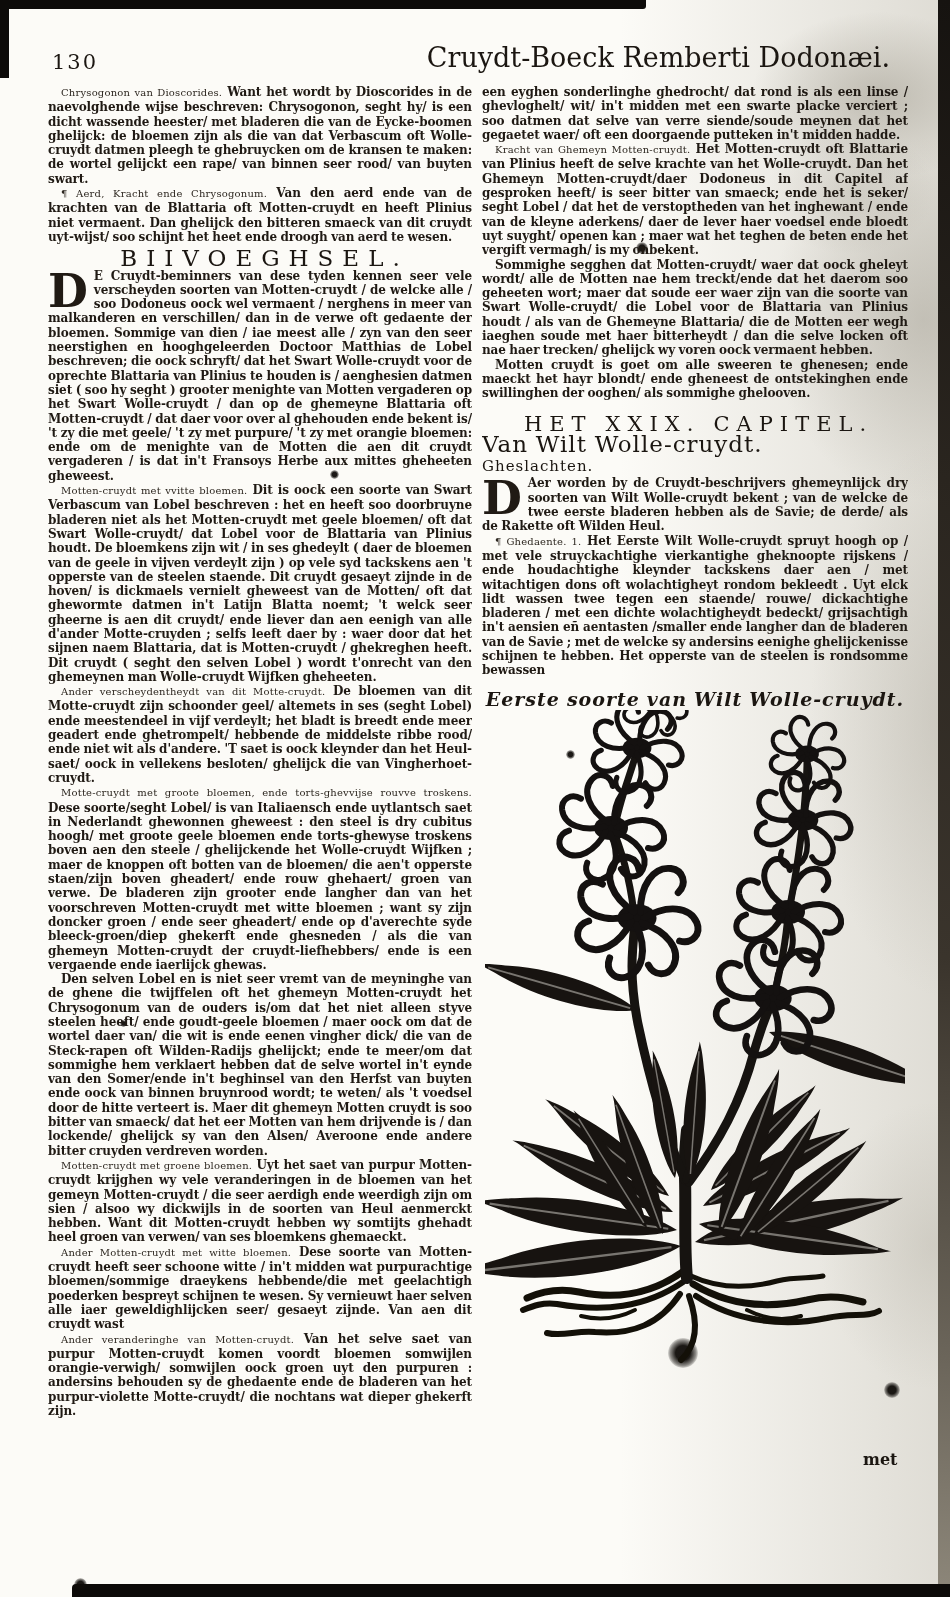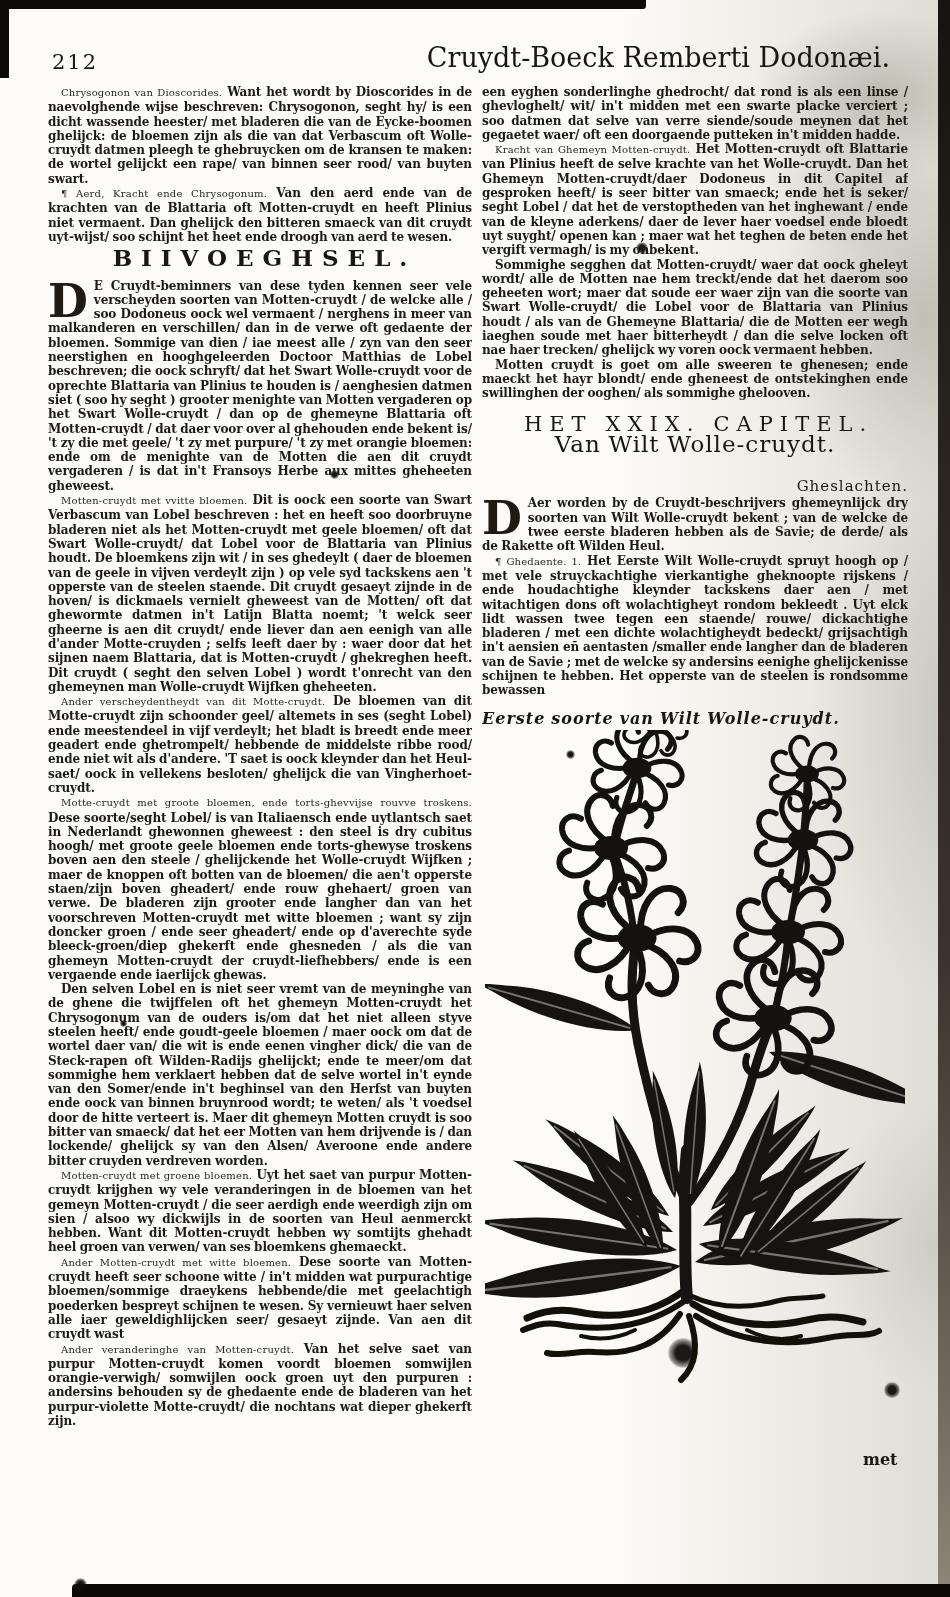--- a/index.html
+++ b/index.html
@@ -32,25 +32,25 @@
   .booktitle { position:absolute; left:250px; top:42px; width:640px; text-align:right; font-size:27px; }
 
   
   .col { position:absolute; top:85px; text-align:justify; font-size:12px; line-height:14.3px; letter-spacing:-0.1px; word-spacing:-0.6px; }
   .col-left  { left:48px;  width:424px; height:1420px; overflow:hidden; }
   .col-right { left:482px; width:426px; height:1495px; overflow:hidden; }
   p.bl { margin:0; font-weight:bold; color:#201a14; }
   p.bl.ind { text-indent:13px; }
   .lead { font-weight:normal; font-size:10px; color:#2c261f; letter-spacing:0.2px; }
   .dropcap { float:left; font-size:46px; line-height:38px; padding:3px 6px 0 0; font-weight:bold; }
-  .h-biivoeghsel { margin:7px 0 13px; text-align:center; font-weight:bold; font-size:23px; letter-spacing:9px; text-indent:9px; }
+  .h-biivoeghsel { margin:7px 0 3px; text-align:center; font-weight:normal; font-size:23px; letter-spacing:9px; text-indent:9px; }
   .h-capitel { margin:16px 0 6px; text-align:center; font-weight:normal; font-size:21px; letter-spacing:7px; text-indent:7px; }
-  .h-chapter { margin:0 0 28px; text-align:center; font-weight:normal; font-size:23px; letter-spacing:1px; }
-  .h-gheslachten { margin:6px 0 3px; text-align:right; font-weight:normal; font-size:15px; letter-spacing:1px; }
-  .fig-caption { margin:14px 0 4px; text-align:left; font-style:italic; font-weight:bold; font-size:16px; letter-spacing:1px; }
+  .h-chapter { margin:0 0 8px; font-weight:normal; font-size:23px; letter-spacing:1px; }
+  .h-gheslachten { margin:6px 0 3px; text-align:left; font-weight:normal; font-size:15px; letter-spacing:1px; }
+  .fig-caption { margin:14px 0 4px; text-align:center; font-style:italic; font-weight:bold; font-size:19px; letter-spacing:1px; }
   .figure { position:relative; margin:0 auto; width:420px; }
   .catchword { position:absolute; left:863px; top:1450px; font-size:16px; font-weight:bold; }
 </style>
 </head>
 <body>
 
 <div class="page">
 
   <div class="texture-right"></div>
   <div class="edge-top"></div>
@@ -58,21 +58,21 @@
   <div class="edge-right"></div>
   <div class="edge-bottom"></div>
   <div class="spot" style="left:668px;top:1338px;width:30px;height:30px;"></div>
   <div class="spot" style="left:884px;top:1382px;width:16px;height:16px;"></div>
   <div class="spot" style="left:74px;top:1578px;width:13px;height:13px;"></div>
   <div class="spot" style="left:636px;top:242px;width:12px;height:12px;"></div>
   <div class="spot" style="left:566px;top:750px;width:9px;height:9px;"></div>
   <div class="spot" style="left:330px;top:470px;width:9px;height:9px;"></div>
   <div class="spot" style="left:120px;top:1020px;width:7px;height:7px;"></div>
 
-  <div class="pagenum">212</div>
+  <div class="pagenum">130</div>
   <div class="booktitle">Cruydt-Boeck Remberti Dodonæi.</div>
 
   <div class="col col-left">
     <p class="bl ind"><span class="lead">Chrysogonon van Dioscorides.</span> <span>Want het wordt by Dioscorides in de naevolghende wijse beschreven: Chrysogonon, seght hy/ is een dicht wassende heester/ met bladeren die van de Eycke-boomen ghelijck: de bloemen zijn als die van dat Verbascum oft Wolle-cruydt datmen pleegh te ghebruycken om de kransen te maken: de wortel gelijckt een rape/ van binnen seer rood/ van buyten swart.</span></p>
     <p class="bl ind"><span class="lead">¶  Aerd, Kracht ende Chrysogonum.</span> <span>Van den aerd ende van de krachten van de Blattaria oft Motten-cruydt en heeft Plinius niet vermaent. Dan ghelijck den bitteren smaeck van dit cruydt uyt-wijst/ soo schijnt het heet ende droogh van aerd te wesen.</span></p>
     <h2 class="h-biivoeghsel">BIIVOEGHSEL.</h2>
     <p class="bl"><span class="dropcap">D</span><span>E Cruydt-beminners van dese tyden kennen seer vele verscheyden soorten van Motten-cruydt / de welcke alle / soo Dodoneus oock wel vermaent / nerghens in meer van malkanderen en verschillen/ dan in de verwe oft gedaente der bloemen. Sommige van dien / iae meest alle / zyn van den seer neerstighen en hooghgeleerden Doctoor Matthias de Lobel beschreven; die oock schryft/ dat het Swart Wolle-cruydt voor de oprechte Blattaria van Plinius te houden is / aenghesien datmen siet ( soo hy seght ) grooter menighte van Motten vergaderen op het Swart Wolle-cruydt / dan op de ghemeyne Blattaria oft Motten-cruydt / dat daer voor over al ghehouden ende bekent is/ 't zy die met geele/ 't zy met purpure/ 't zy met orangie bloemen: ende om de menighte van de Motten die aen dit cruydt vergaderen / is dat in't Fransoys Herbe aux mittes gheheeten gheweest.</span></p>
     <p class="bl ind"><span class="lead">Motten-cruydt met vvitte bloemen.</span> <span>Dit is oock een soorte van Swart Verbascum van Lobel beschreven : het en heeft soo doorbruyne bladeren niet als het Motten-cruydt met geele bloemen/ oft dat Swart Wolle-cruydt/ dat Lobel voor de Blattaria van Plinius houdt. De bloemkens zijn wit / in ses ghedeylt ( daer de bloemen van de geele in vijven verdeylt zijn ) op vele syd tackskens aen 't opperste van de steelen staende. Dit cruydt gesaeyt zijnde in de hoven/ is dickmaels vernielt gheweest van de Motten/ oft dat ghewormte datmen in't Latijn Blatta noemt; 't welck seer gheerne is aen dit cruydt/ ende liever dan aen eenigh van alle d'ander Motte-cruyden ; selfs leeft daer by : waer door dat het sijnen naem Blattaria, dat is Motten-cruydt / ghekreghen heeft. Dit cruydt ( seght den selven Lobel ) wordt t'onrecht van den ghemeynen man Wolle-cruydt Wijfken gheheeten.</span></p>
     <p class="bl ind"><span class="lead">Ander verscheydentheydt van dit Motte-cruydt.</span> <span>De bloemen van dit Motte-cruydt zijn schoonder geel/ altemets in ses (seght Lobel) ende meestendeel in vijf verdeylt; het bladt is breedt ende meer geadert ende ghetrompelt/ hebbende de middelste ribbe rood/ ende niet wit als d'andere. 'T saet is oock kleynder dan het Heul-saet/ oock in vellekens besloten/ ghelijck die van Vingherhoet-cruydt.</span></p>
     <p class="bl ind"><span class="lead">Motte-cruydt met groote bloemen, ende torts-ghevvijse rouvve troskens.</span> <span>Dese soorte/seght Lobel/ is van Italiaensch ende uytlantsch saet in Nederlandt ghewonnen gheweest : den steel is dry cubitus hoogh/ met groote geele bloemen ende torts-ghewyse troskens boven aen den steele / ghelijckende het Wolle-cruydt Wijfken ; maer de knoppen oft botten van de bloemen/ die aen't opperste staen/zijn boven gheadert/ ende rouw ghehaert/ groen van verwe. De bladeren zijn grooter ende langher dan van het voorschreven Motten-cruydt met witte bloemen ; want sy zijn doncker groen / ende seer gheadert/ ende op d'averechte syde bleeck-groen/diep ghekerft ende ghesneden / als die van ghemeyn Motten-cruydt der cruydt-liefhebbers/ ende is een vergaende ende iaerlijck ghewas.</span></p>

